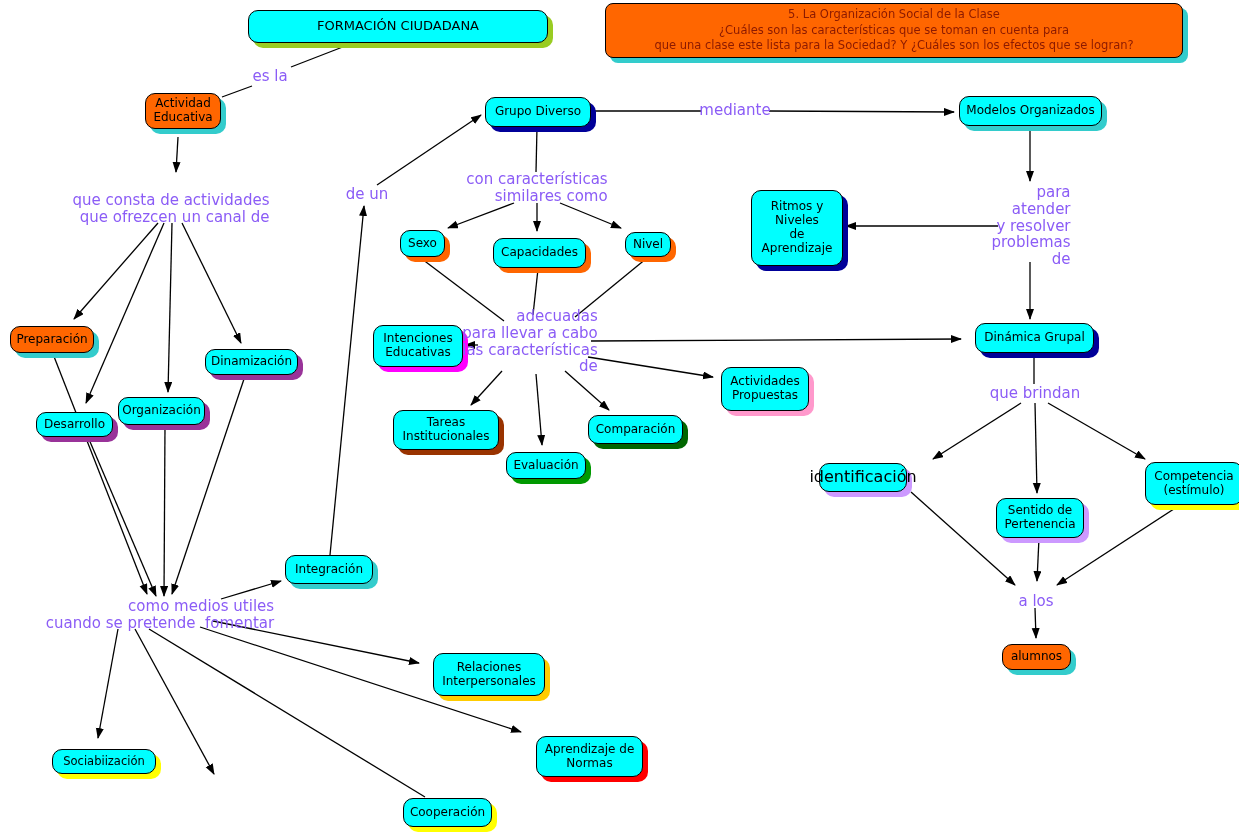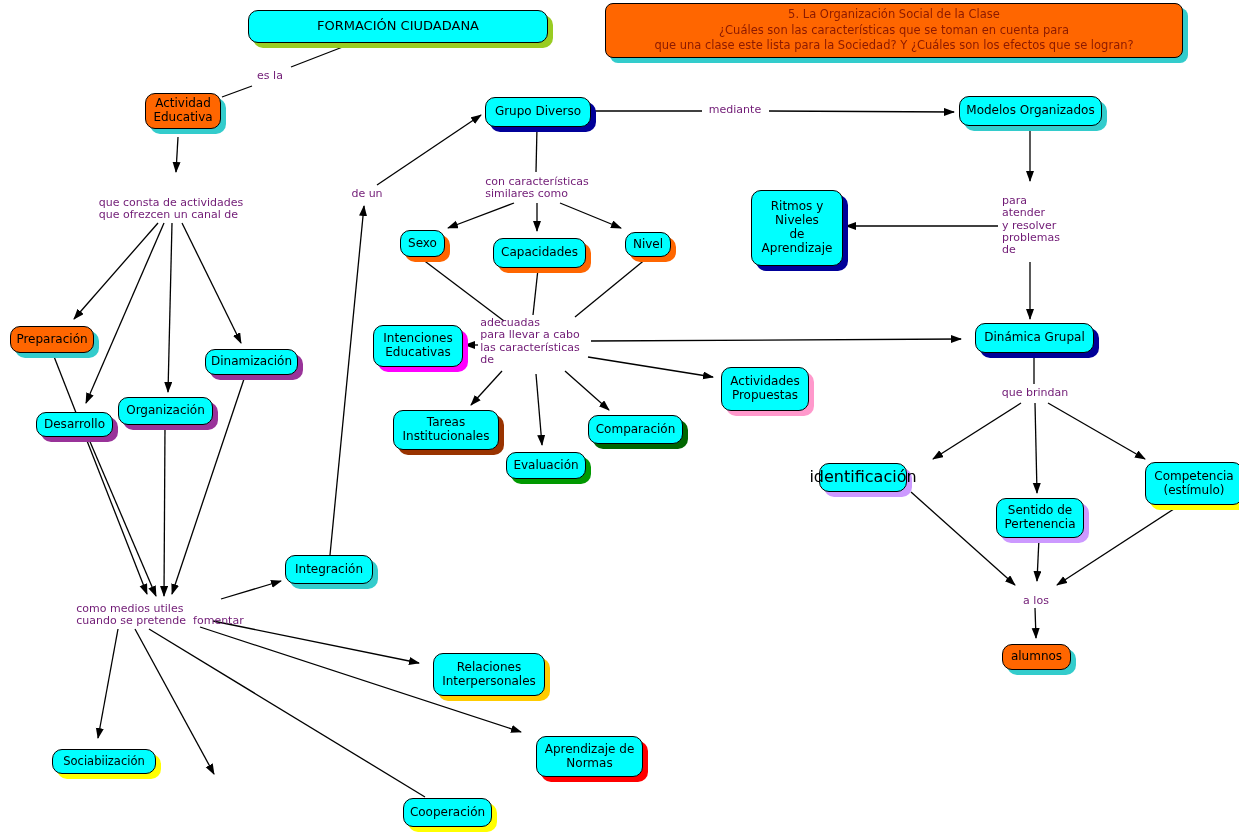--- a/index.html
+++ b/index.html
@@ -6,21 +6,21 @@
   #canvas{position:relative;width:1239px;height:839px;background:#ffffff;
           font-family:"DejaVu Sans","Liberation Sans",sans-serif;overflow:hidden;margin-left:8px;}
   #edges{position:absolute;left:0;top:0;z-index:1;}
   #edges line{stroke:#000;stroke-width:1.3;}
   .node{position:absolute;z-index:2;display:flex;align-items:center;justify-content:center;
         text-align:center;border:1.5px solid #000;border-radius:10px;
         background:var(--fill,#00FFFF);box-shadow:5px 5px 0 var(--sh,#33CCCC);
         font-size:12px;line-height:1.15;color:#000;white-space:pre-line;
         box-sizing:border-box;padding:2px 4px;cursor:default;}
   .label{position:absolute;z-index:2;transform:translate(-50%,-50%);
-         text-align:left;font-size:11px;line-height:1.12;color:#701a75;white-space:pre;}
+         text-align:right;font-size:15px;line-height:1.12;color:#8b5cf6;white-space:pre;}
 </style>
 </head>
 <body>
 
 <div id="canvas">
 
   <svg id="edges" width="1239" height="839" viewBox="0 0 1239 839">
     <defs>
       <marker id="ah" markerWidth="12" markerHeight="10" refX="10" refY="4" orient="auto" markerUnits="userSpaceOnUse">
         <path d="M0,0 L11,4 L0,8 z" fill="#000"></path>
@@ -115,21 +115,21 @@
   <div class="node" style="left:365px;top:325px;width:90px;height:42px;--sh:#FF00FF">Intenciones
 Educativas</div>
 
   <div class="node" style="left:967px;top:323px;width:119px;height:30px;--sh:#000099">Dinámica Grupal</div>
 
   <div class="node" style="left:197px;top:349px;width:93px;height:26px;--sh:#993399">Dinamización</div>
 
   <div class="node" style="left:713px;top:367px;width:88px;height:44px;--sh:#FF99CC">Actividades
 Propuestas</div>
 
-  <div class="node" style="left:110px;top:397px;width:95px;height:28px;--sh:#993399">Organización</div>
+  <div class="node" style="left:110px;top:397px;width:87px;height:28px;--sh:#993399">Organización</div>
 
   <div class="node" style="left:28px;top:412px;width:77px;height:25px;--sh:#993399">Desarrollo</div>
 
   <div class="node" style="left:385px;top:410px;width:106px;height:40px;--sh:#993300">Tareas
 Institucionales</div>
 
   <div class="node" style="left:580px;top:415px;width:95px;height:29px;--sh:#006600">Comparación</div>
 
   <div class="node" style="left:498px;top:452px;width:80px;height:27px;--sh:#009900">Evaluación</div>
 

